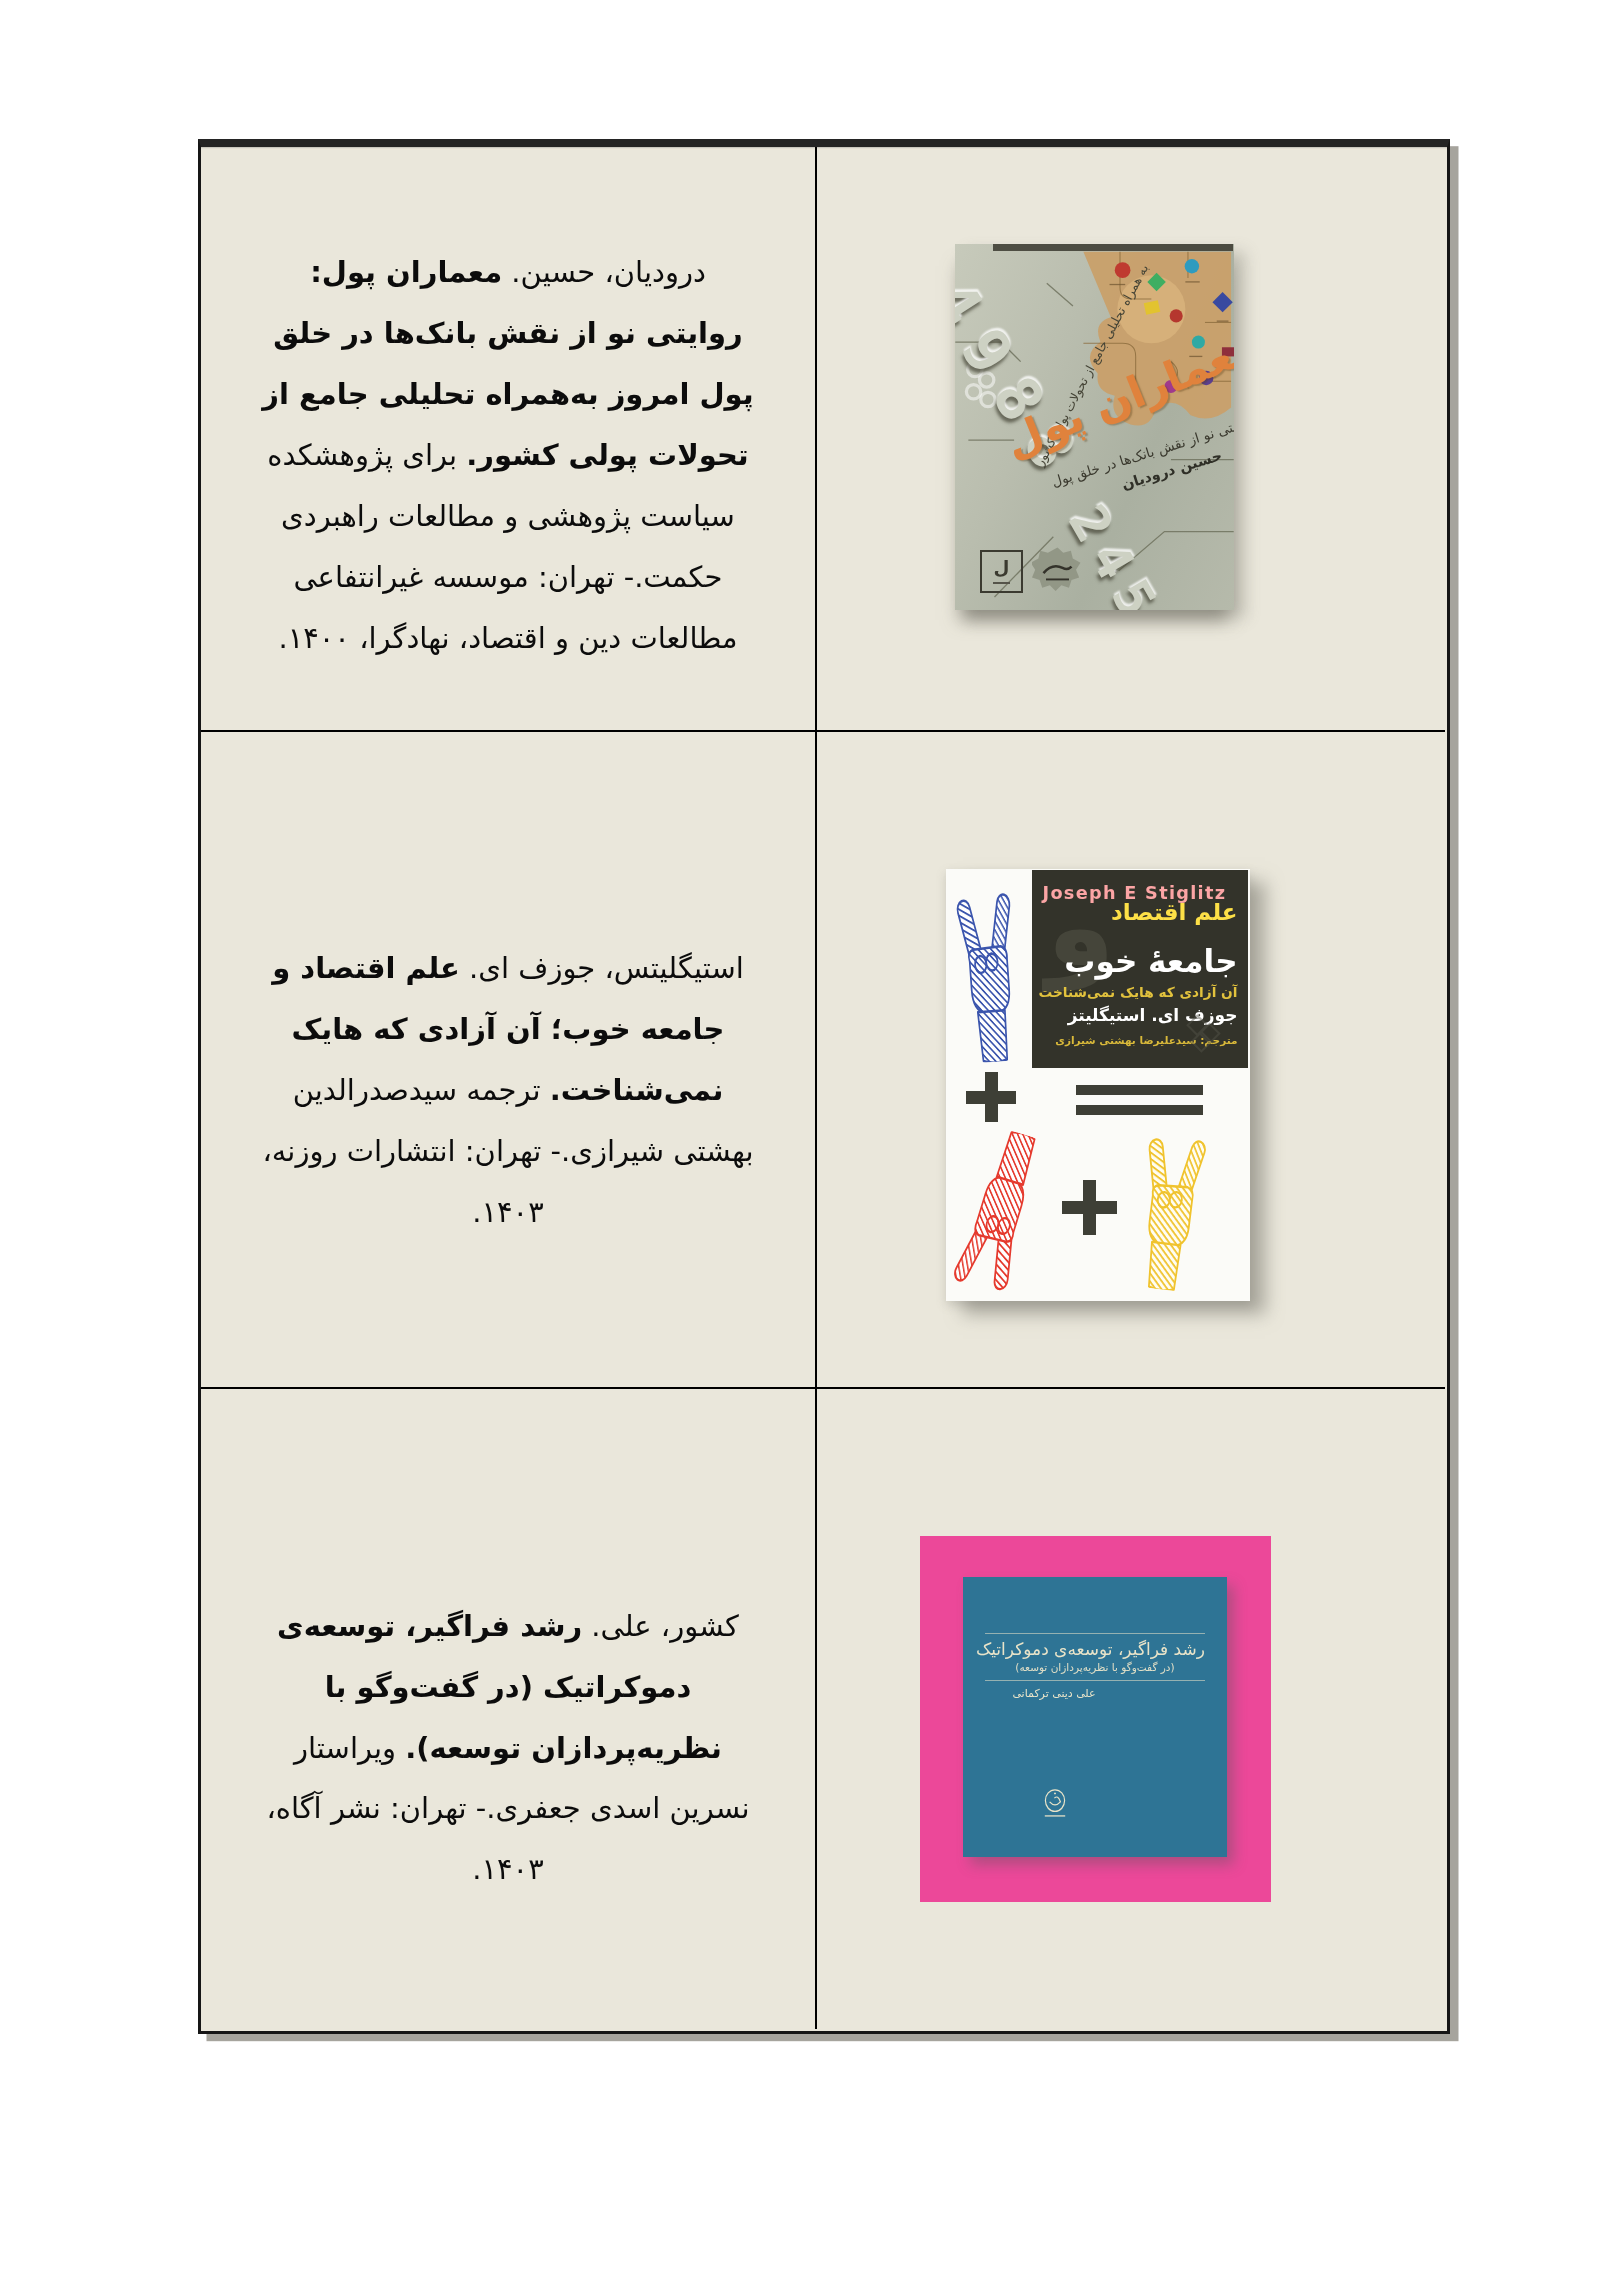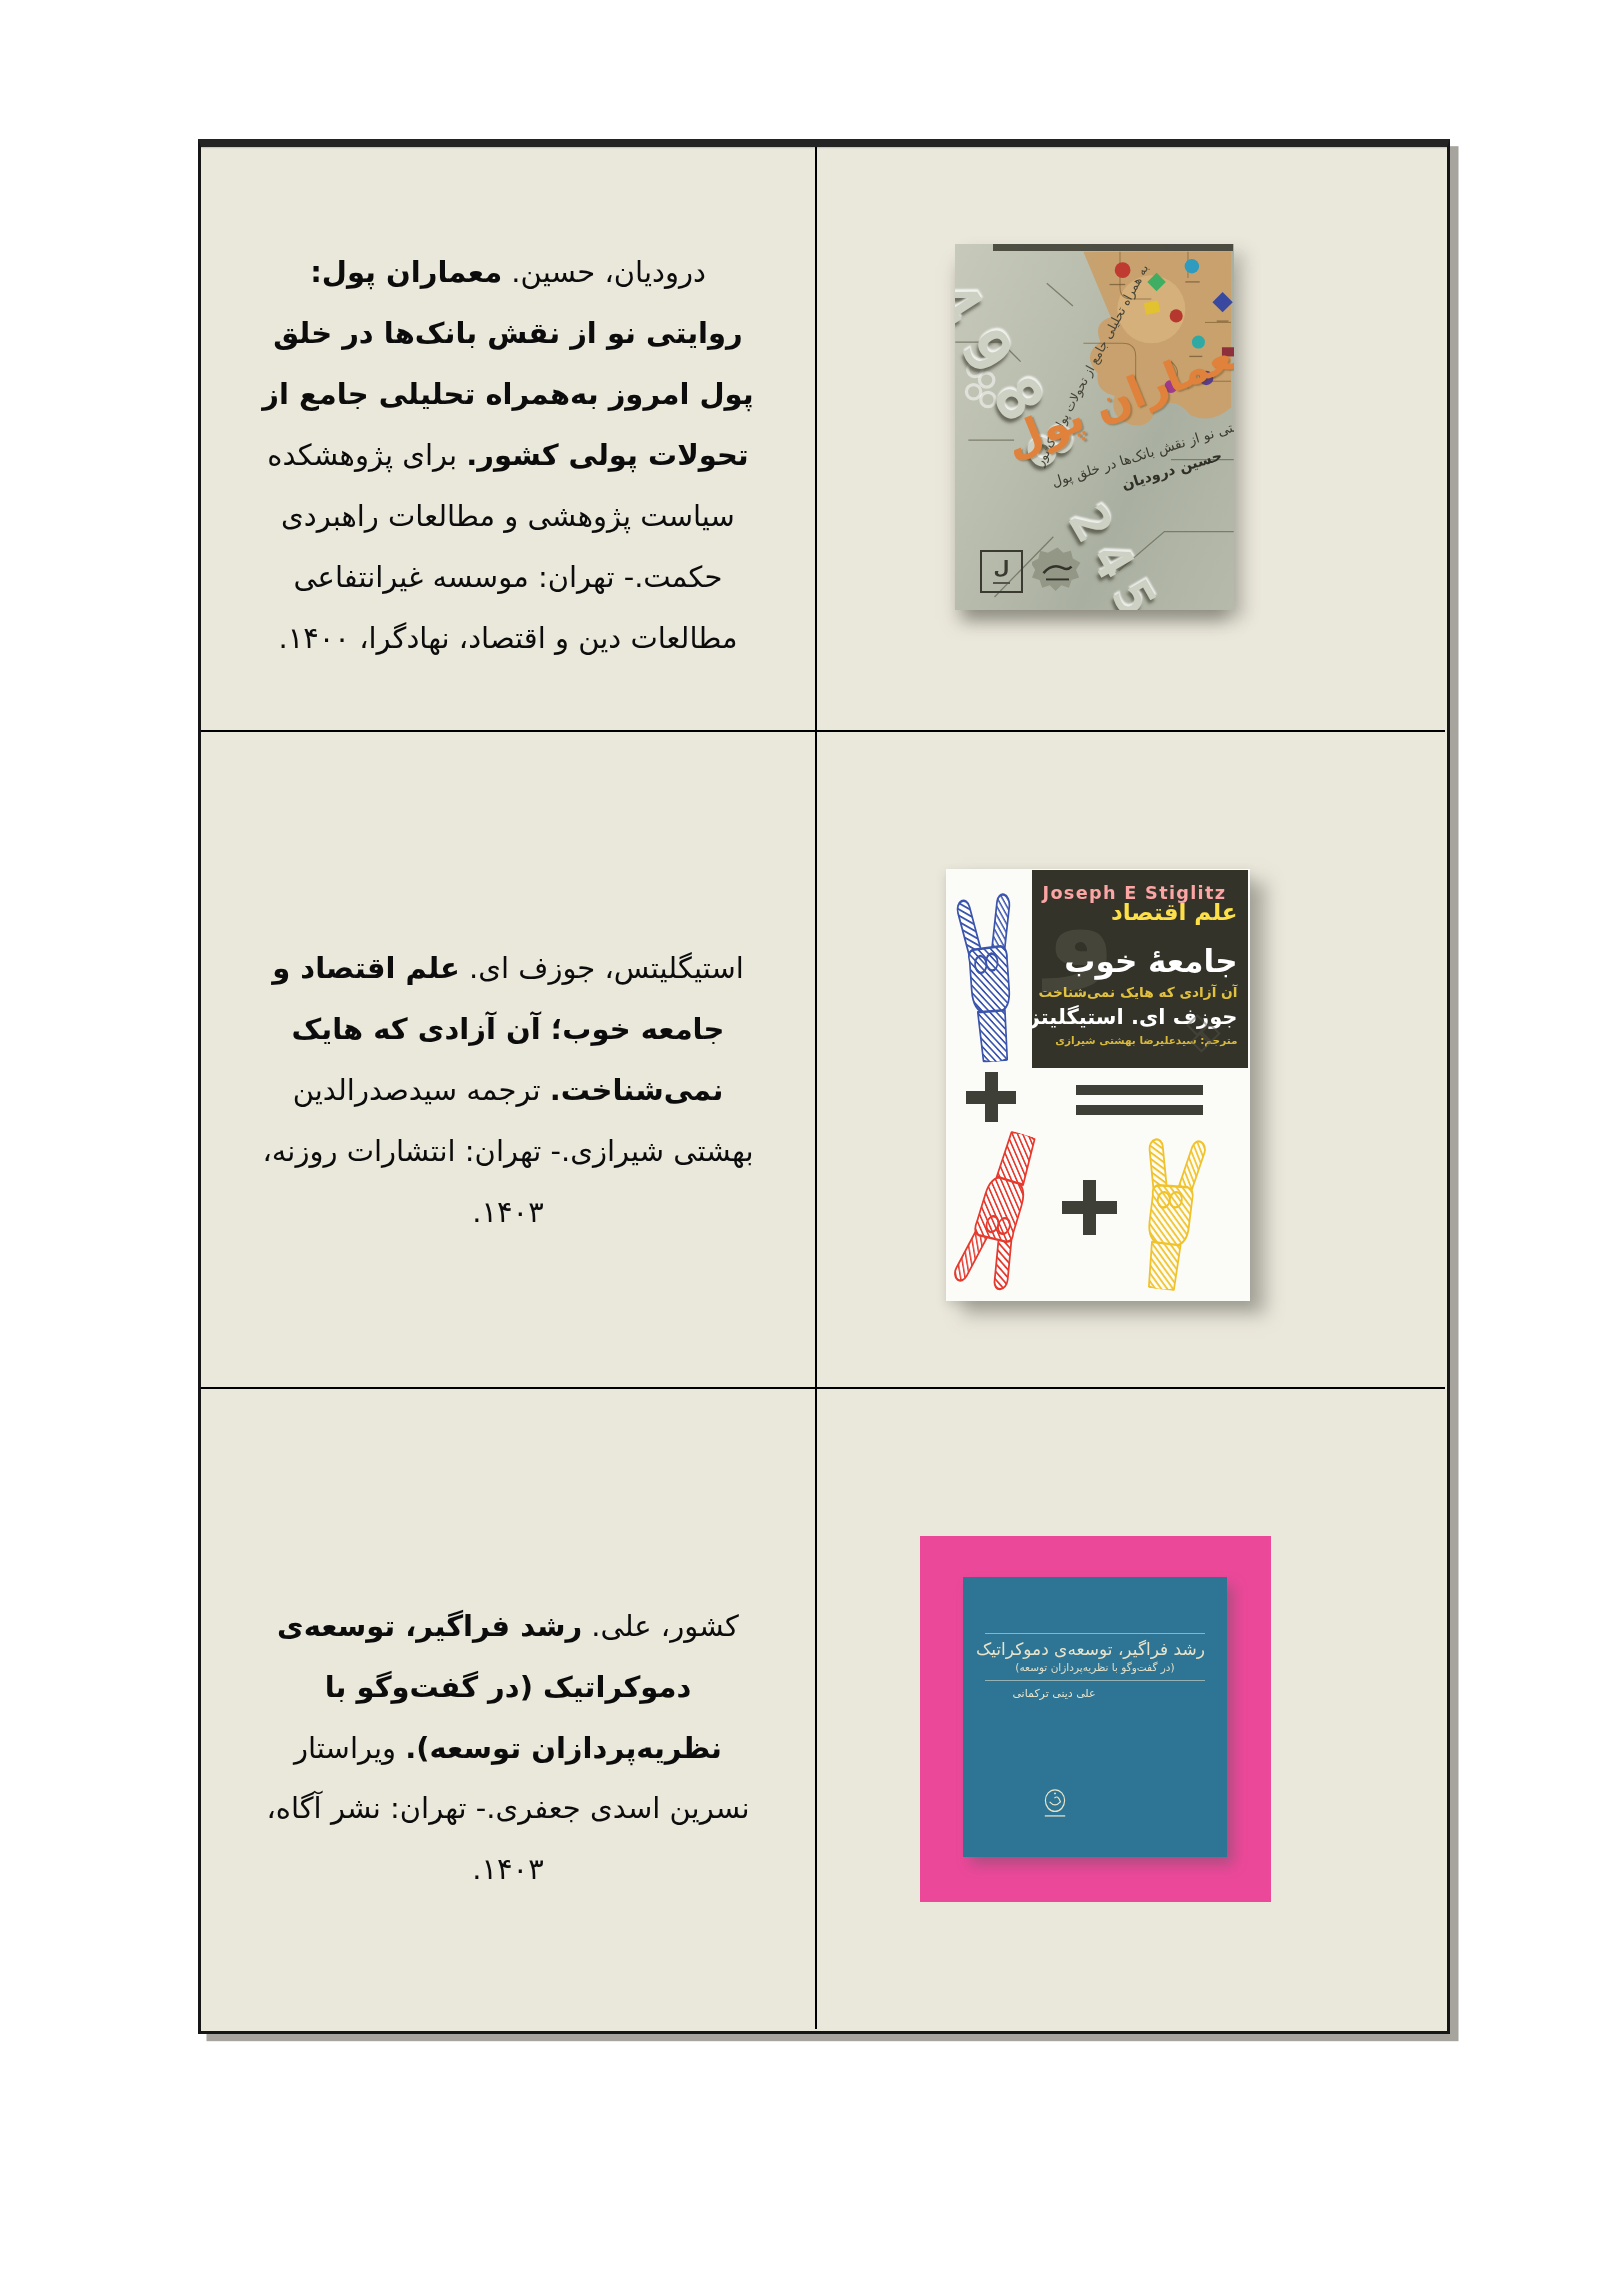--- a/index.html
+++ b/index.html
@@ -61,21 +61,21 @@
   
   .cover2{left:129px;top:137px;width:304px;height:432px;background:#fbfbf8;
     box-shadow:15.7px 13px 17px rgba(118,116,108,.55),0 3.9px 9.2px rgba(120,120,110,.25);}
   .panel{left:86px;top:1.3px;width:216px;height:198px;background:#33332a;overflow:hidden;}
   .p-ghost{left:10.5px;top:13px;font-size:17.7px;font-weight:bold;color:#fca5a5;
     letter-spacing:1.3px;white-space:nowrap;}
   .p-conj{left:14.4px;top:1.3px;font-size:110px;line-height:1;font-weight:bold;color:#45453a;}
   .p-t1{right:10.5px;top:29px;font-size:23px;font-weight:bold;color:#fde047;}
   .p-t2{right:10.5px;top:73px;font-size:31px;font-weight:bold;color:#ffffff;}
   .p-sub{right:10.5px;top:114px;font-size:13.7px;font-weight:bold;color:#e2c23d;}
-  .p-auth{right:10.5px;top:135px;font-size:21px;font-weight:bold;color:#ffffff;}
+  .p-auth{right:10.5px;top:135px;font-size:17px;font-weight:bold;color:#ffffff;}
   .p-tr{right:10.5px;top:164px;font-size:10.5px;font-weight:bold;color:#d9b93a;}
   .panel-logo{right:22px;top:143px;width:41px;height:41px;opacity:.45;}
   .hand{position:absolute;}
   .plus{position:absolute;}
   .plus .h,.plus .v{position:absolute;background:#3e3f36;}
   .plus .h{left:0;top:50%;width:100%;height:13px;margin-top:-6.5px;}
   .plus .v{top:0;left:50%;height:100%;width:13px;margin-left:-6.5px;}
   .equals{position:absolute;left:130px;top:216px;width:127px;}
   .equals i{display:block;height:9.8px;background:#3e3f36;margin-bottom:10.5px;}
 

